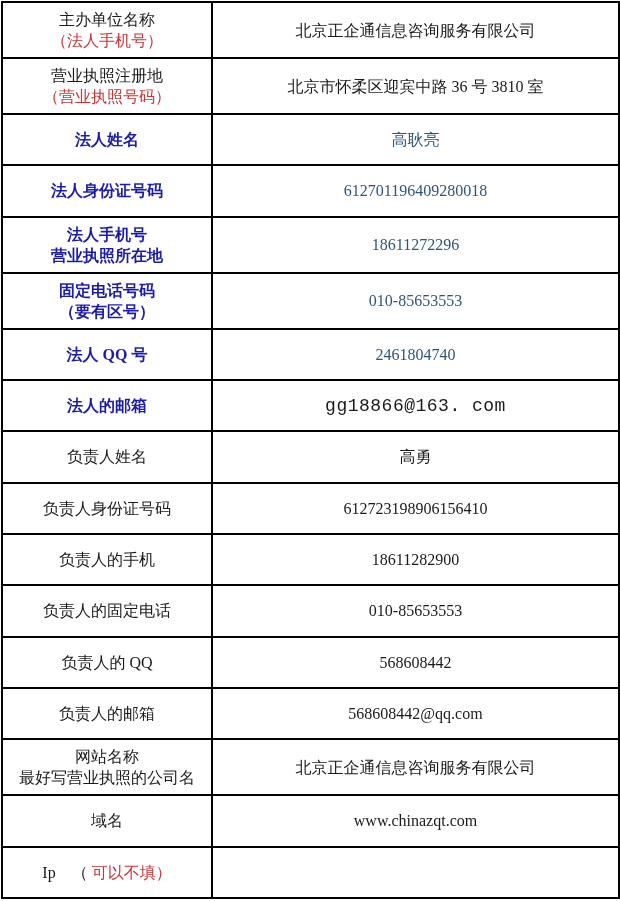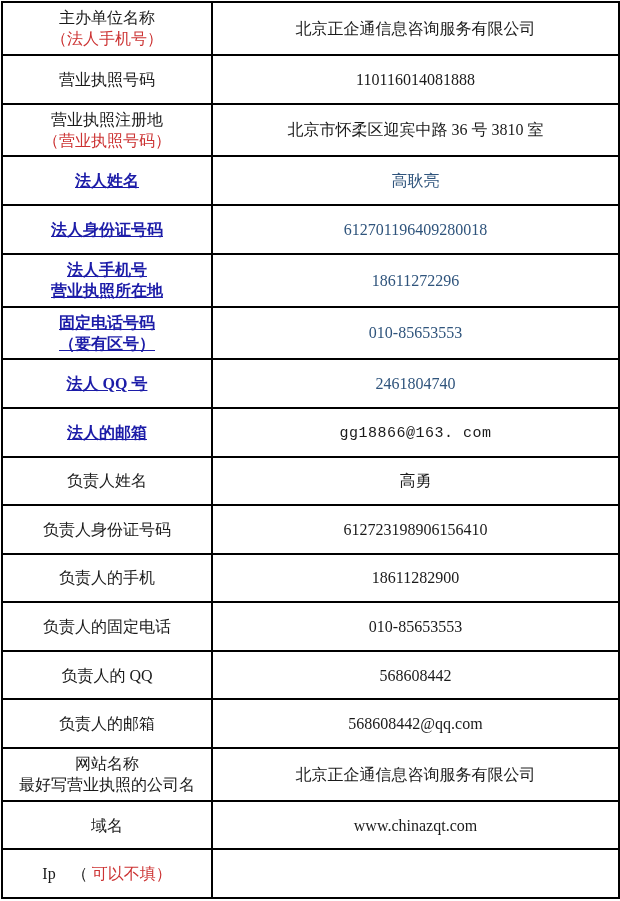--- a/index.html
+++ b/index.html
@@ -29,51 +29,45 @@
     text-align:center;vertical-align:middle;
     padding:1px 4px;
     font-size:16px;line-height:21px;
     color:var(--c-black);
   }
   tr.single{height:44px;}
   tr.double{height:48px;}
   .lbl-line{white-space:nowrap;}
   .c-black{color:var(--c-black);}
   .c-red{color:var(--c-red);}
-  .c-blue{color:var(--c-label-blue);font-weight:bold;text-decoration:underline;}
+  .c-blue{color:var(--c-label-blue);font-weight:bold;}
   .v-black{color:var(--c-black);}
   .v-blue{color:var(--c-value-blue);}
   .v-mono{
     color:var(--c-black);
     font-family:"Liberation Mono","DejaVu Sans Mono",monospace;
-    font-size:15px;letter-spacing:0.5px;
+    font-size:18px;letter-spacing:0.5px;
   }
 </style>
 </head>
 <body>
 
 <div class="page">
   <table class="form-table">
     <colgroup>
       <col class="col-label">
       <col class="col-value">
     </colgroup>
     <tbody id="rows">
         <tr class="double">
           <td>
             <div class="lbl-line"><span class="c-black">主办单位名称</span></div>
             <div class="lbl-line"><span class="c-red">（法人手机号）</span></div>
           </td>
           <td><span class="v-black">北京正企通信息咨询服务有限公司</span></td>
-        </tr>
-        <tr class="single">
-          <td>
-            <div class="lbl-line"><span class="c-black">营业执照号码</span></div>
-          </td>
-          <td><span class="v-black">110116014081888</span></td>
         </tr>
         <tr class="double">
           <td>
             <div class="lbl-line"><span class="c-black">营业执照注册地</span></div>
             <div class="lbl-line"><span class="c-red">（营业执照号码）</span></div>
           </td>
           <td><span class="v-black">北京市怀柔区迎宾中路 36 号 3810 室</span></td>
         </tr>
         <tr class="single">
           <td>

